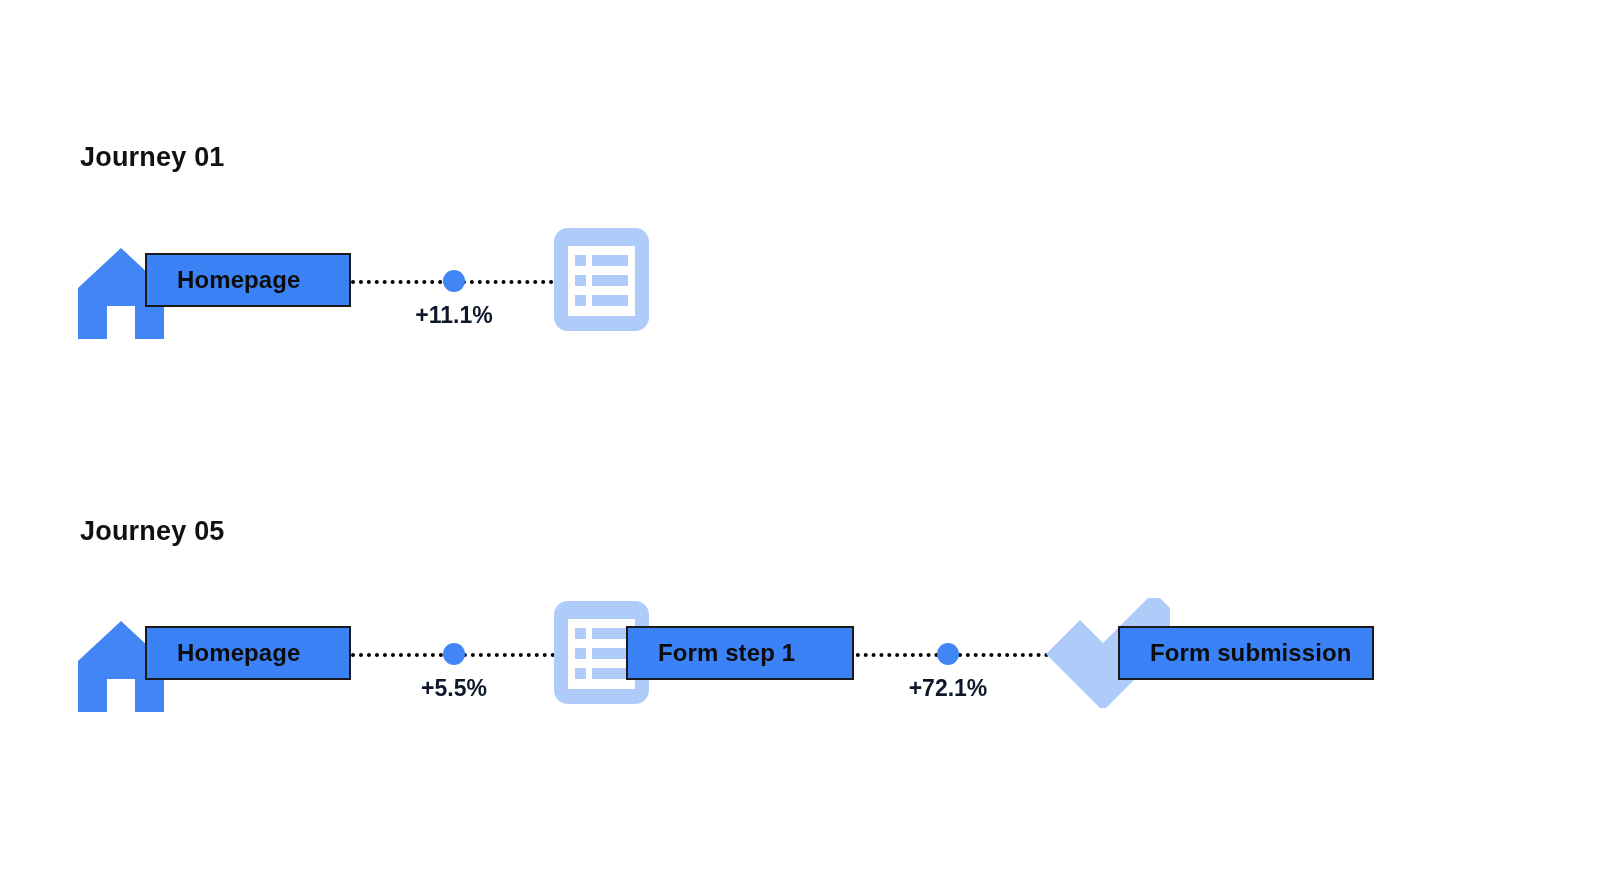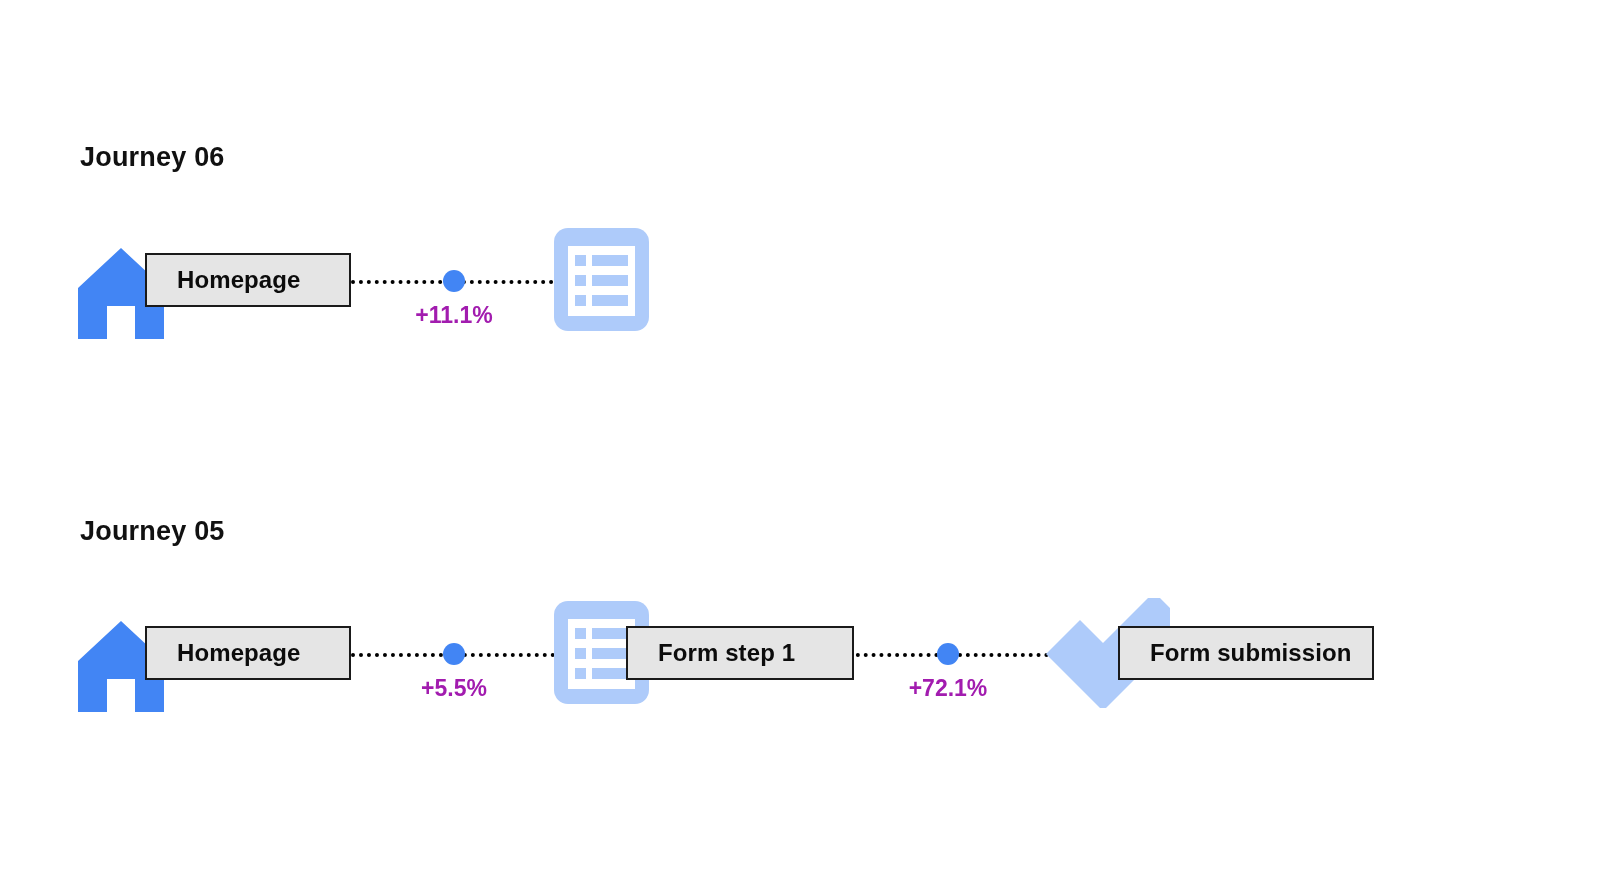--- a/index.html
+++ b/index.html
@@ -58,31 +58,31 @@
     border-radius: 50%;
     background: #4285F4;
     top: 43px;
   }
 
   .pct-label {
     position: absolute;
     font-family: "Liberation Sans", sans-serif;
     font-weight: bold;
     font-size: 23px;
-    color: #a21caf;
+    color: #0f172a;
     white-space: nowrap;
     text-align: center;
     top: 75px;
   }
 
   
   .node-box {
     position: absolute;
     height: 54px;
-    background: #e5e5e5;
+    background: #3b82f6;
     border: 2px solid #1a1a1a;
     box-sizing: border-box;
     top: 26px;
     z-index: 5;
     display: flex;
     align-items: center;
   }
   .node-label {
     font-family: "Liberation Sans", sans-serif;
     font-weight: bold;
@@ -98,21 +98,21 @@
     position: absolute;
     z-index: 2;
   }
   .icon-wrap svg { display: block; }
 </style>
 </head>
 <body>
 
 <div class="canvas">
 
-  <div class="journey-title" style="left:80px; top:142px;">Journey 06</div>
+  <div class="journey-title" style="left:80px; top:142px;">Journey 01</div>
 
   <div class="flow-row" style="top:227px;">
 
     <div class="connector" style="left:351px; width:242px;"></div>
     <div class="pct-dot" style="left:443px;"></div>
     <div class="pct-label" style="left:394px; width:120px;">+11.1%</div>
 
     <div class="icon-wrap" style="left:78px; top:21px;">
       <svg width="86" height="91" viewBox="0 0 86 91">
         <path d="M43 0 L86 40 L86 91 L57 91 L57 58 L29 58 L29 91 L0 91 L0 40 Z" fill="#4285F4"></path>

